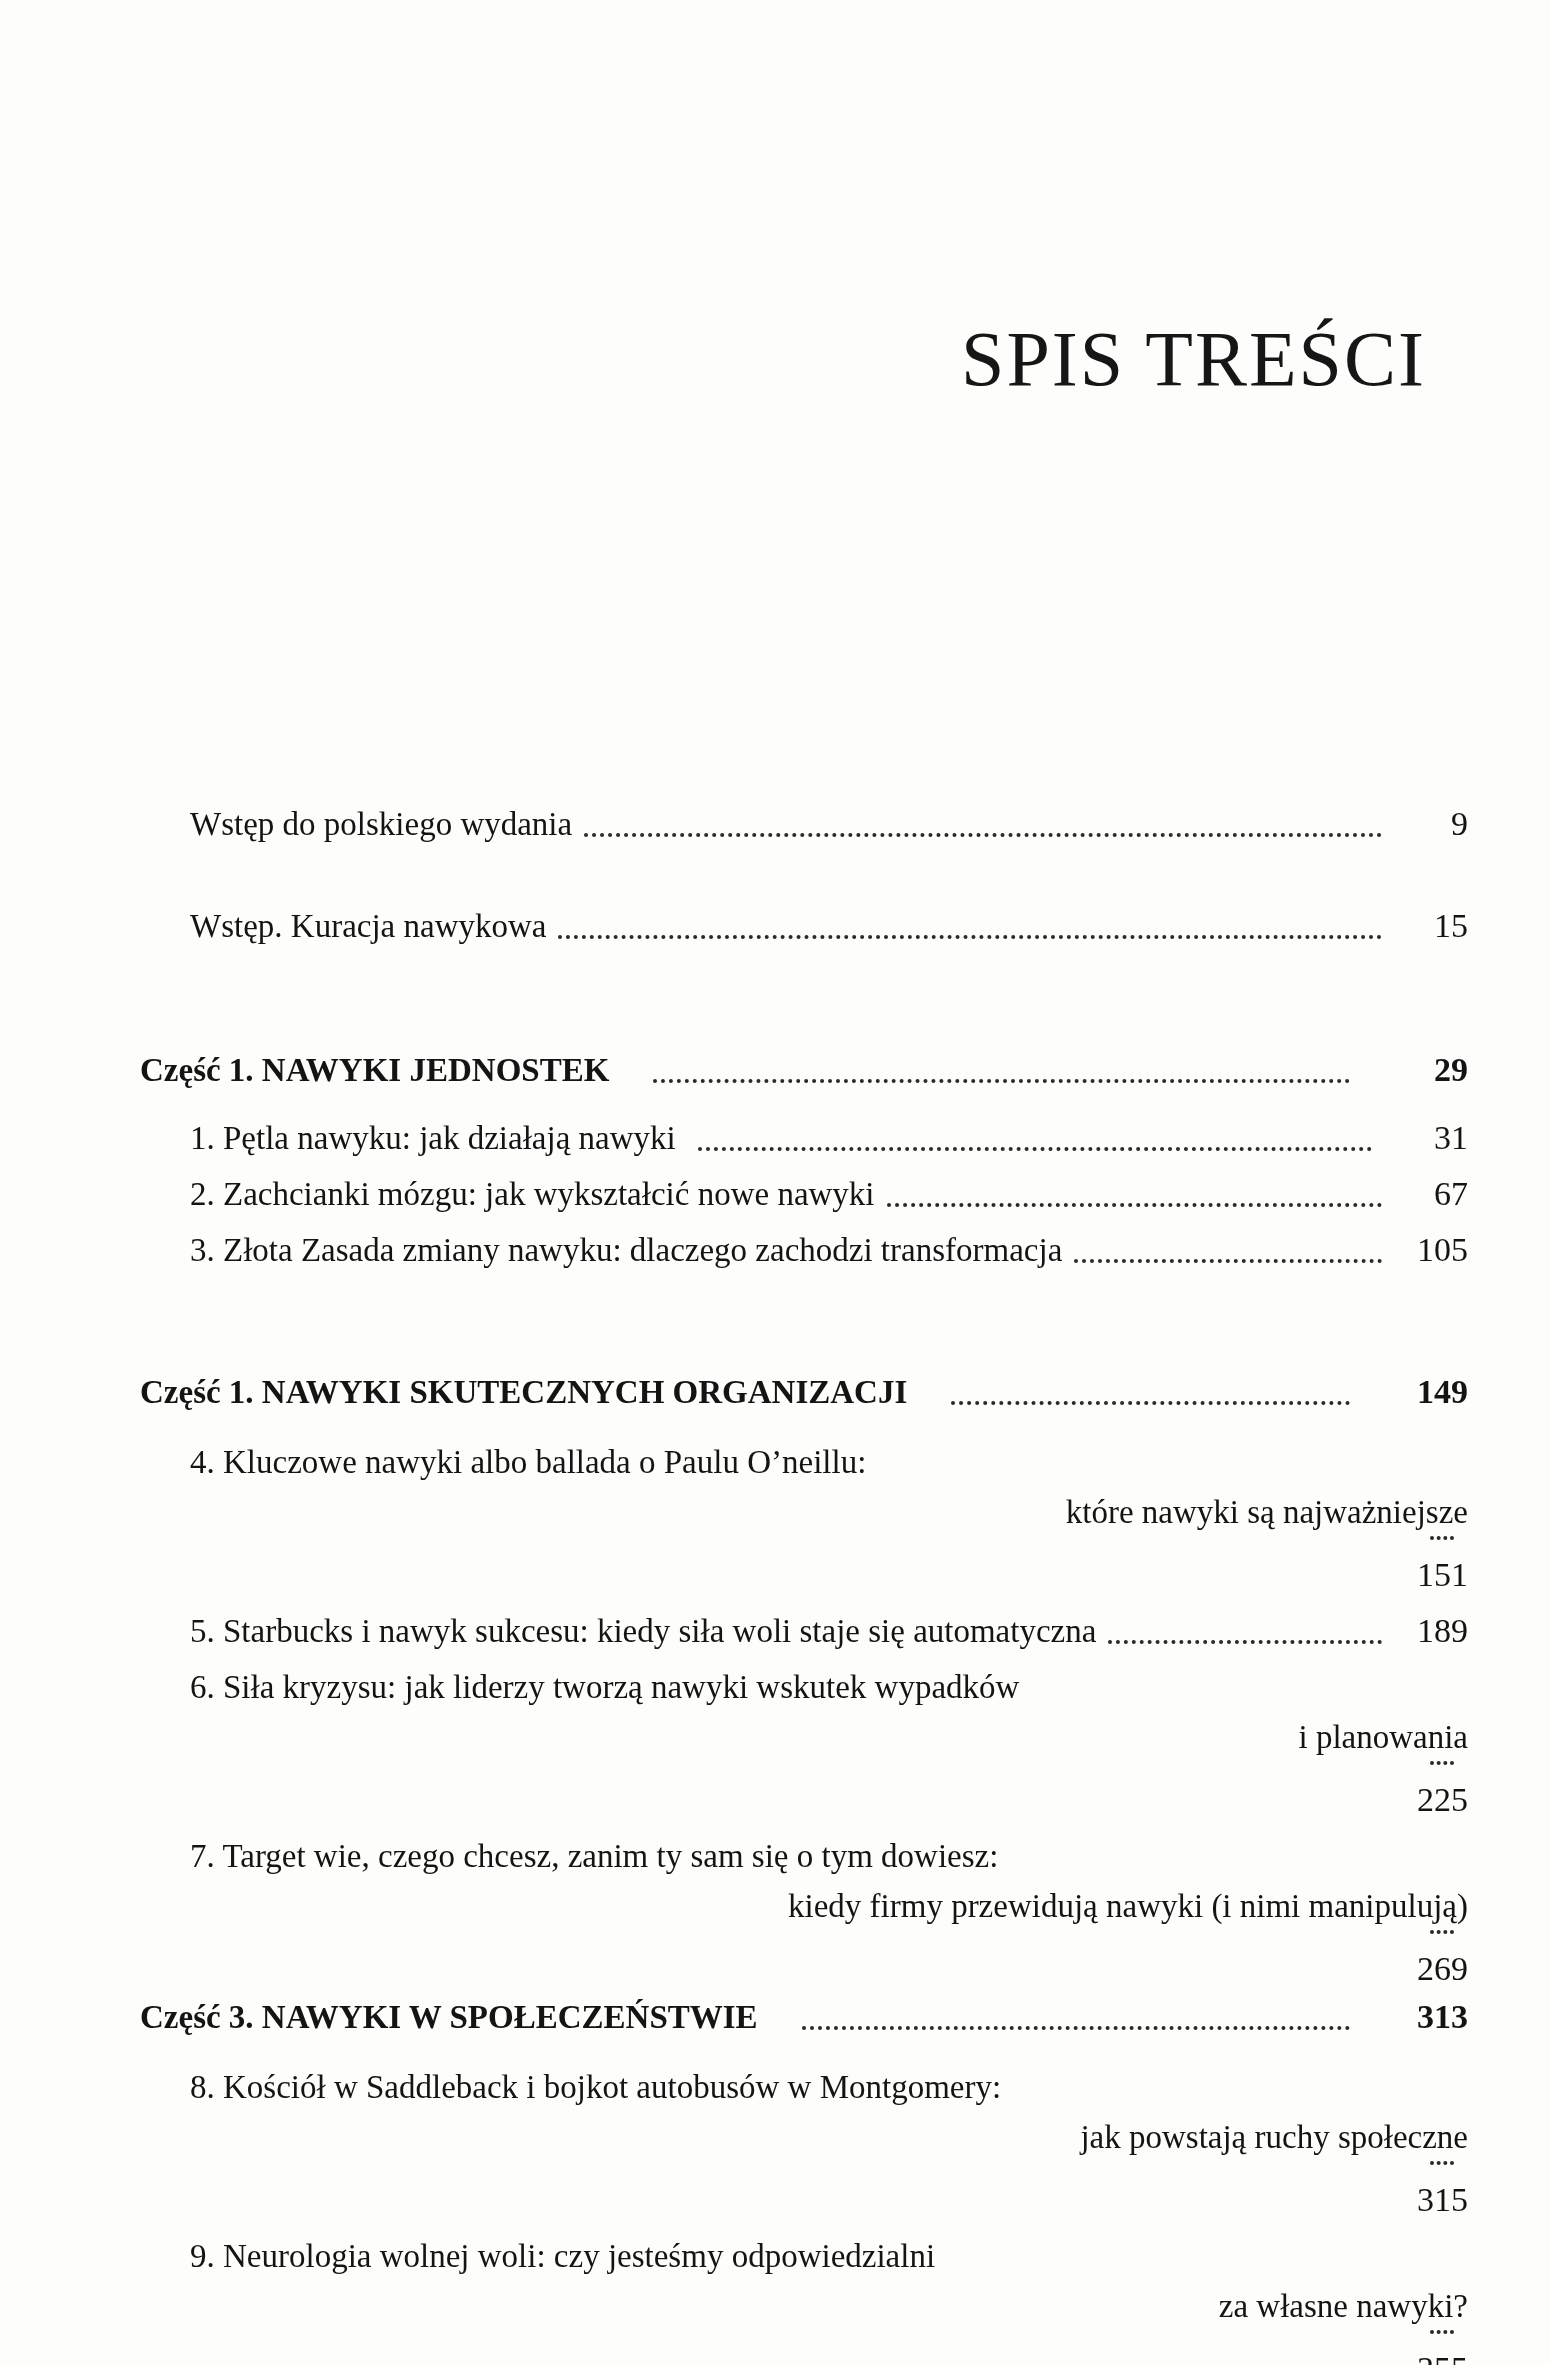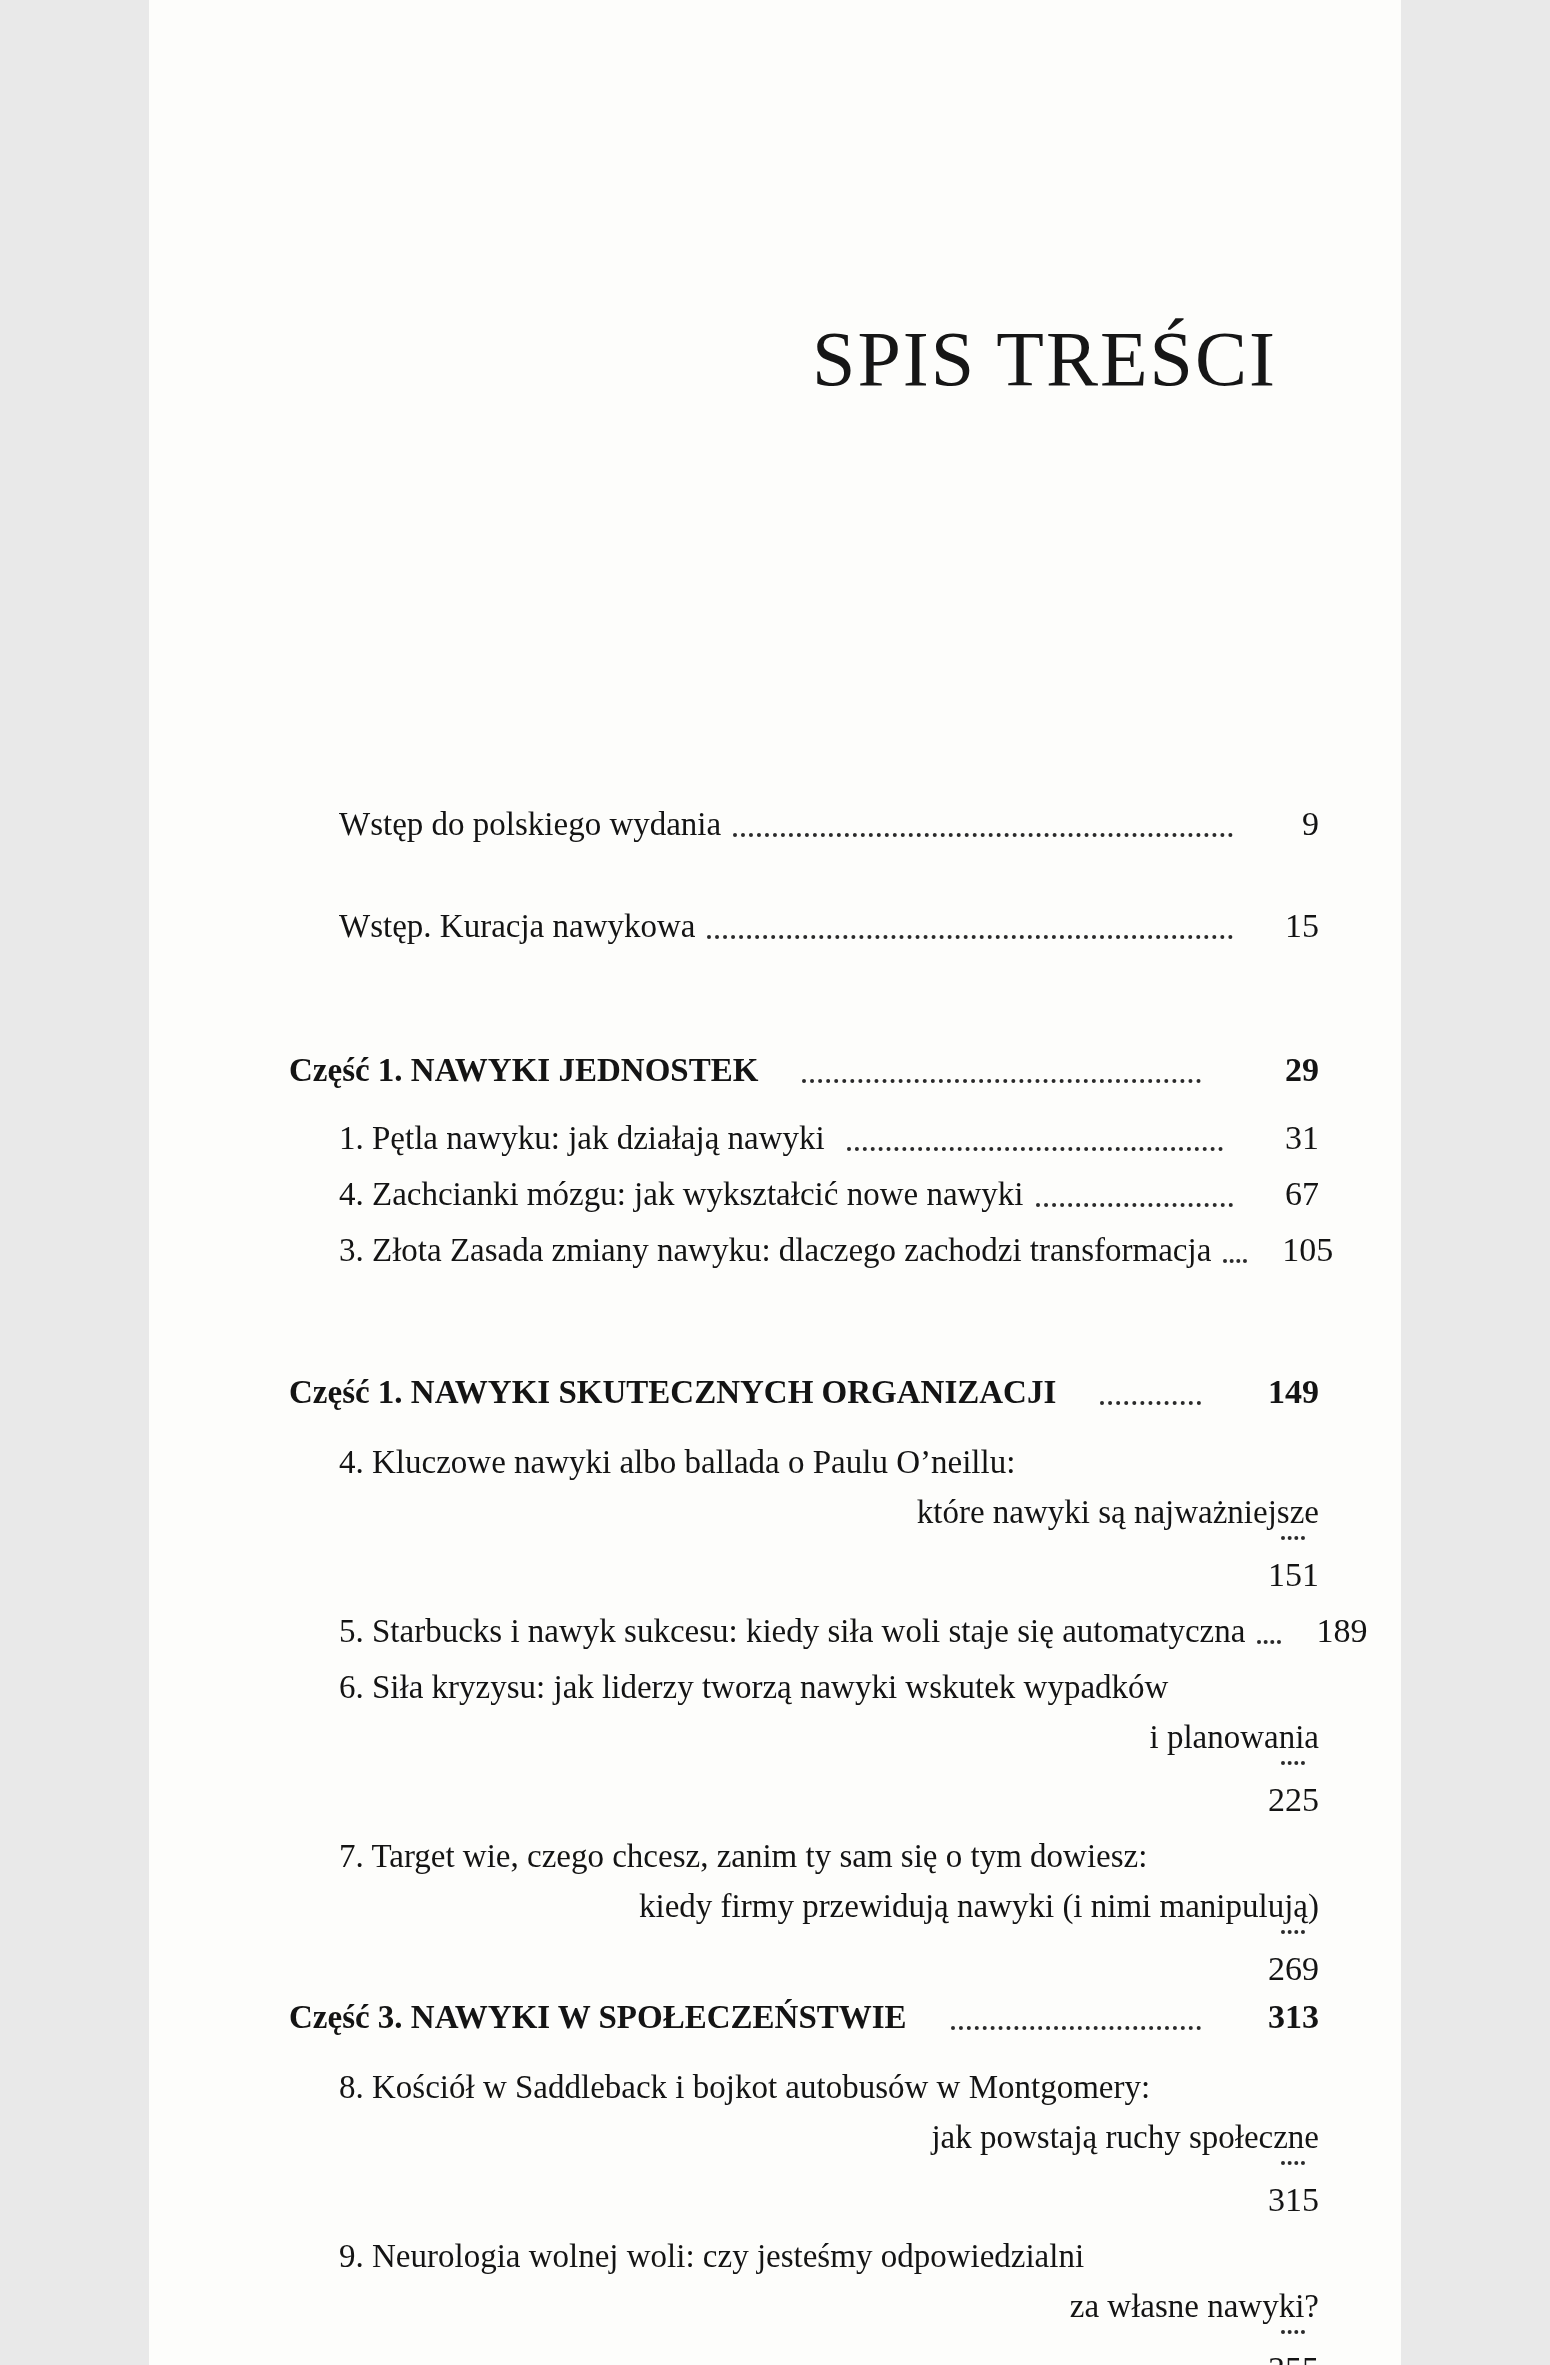--- a/index.html
+++ b/index.html
@@ -1,18 +1,18 @@
 <!DOCTYPE html>
 <html lang="pl"><head>
 <meta charset="utf-8">
 <style>
   html, body { margin: 0; padding: 0; background: #e9e9e9; }
   .page {
     position: relative;
-    width: 1252px;
+    width: 1550px;
     height: 2365px;
     margin: 0 auto;
     background: #fdfdfb;
     color: #141414;
     font-family: "Liberation Serif", "DejaVu Serif", serif;
     box-sizing: border-box;
     padding: 0 82px 0 140px;
     overflow: hidden;
   }
   .title {
@@ -90,21 +90,21 @@
     <span class="pg">29</span>
   </div>
 
   <div class="row c1 mt20">
     <span class="t">1. Pętla nawyku: jak działają nawyki</span>
     <span class="leader"></span>
     <span class="pg">31</span>
   </div>
 
   <div class="row c1 mt8">
-    <span class="t">4. Zachcianki mózgu: jak wykształcić nowe nawyki</span>
+    <span class="t">2. Zachcianki mózgu: jak wykształcić nowe nawyki</span>
     <span class="leader"></span>
     <span class="pg">67</span>
   </div>
 
   <div class="row c1 mt8">
     <span class="t">3. Złota Zasada zmiany nawyku: dlaczego zachodzi transformacja</span>
     <span class="leader"></span>
     <span class="pg">105</span>
   </div>
 

